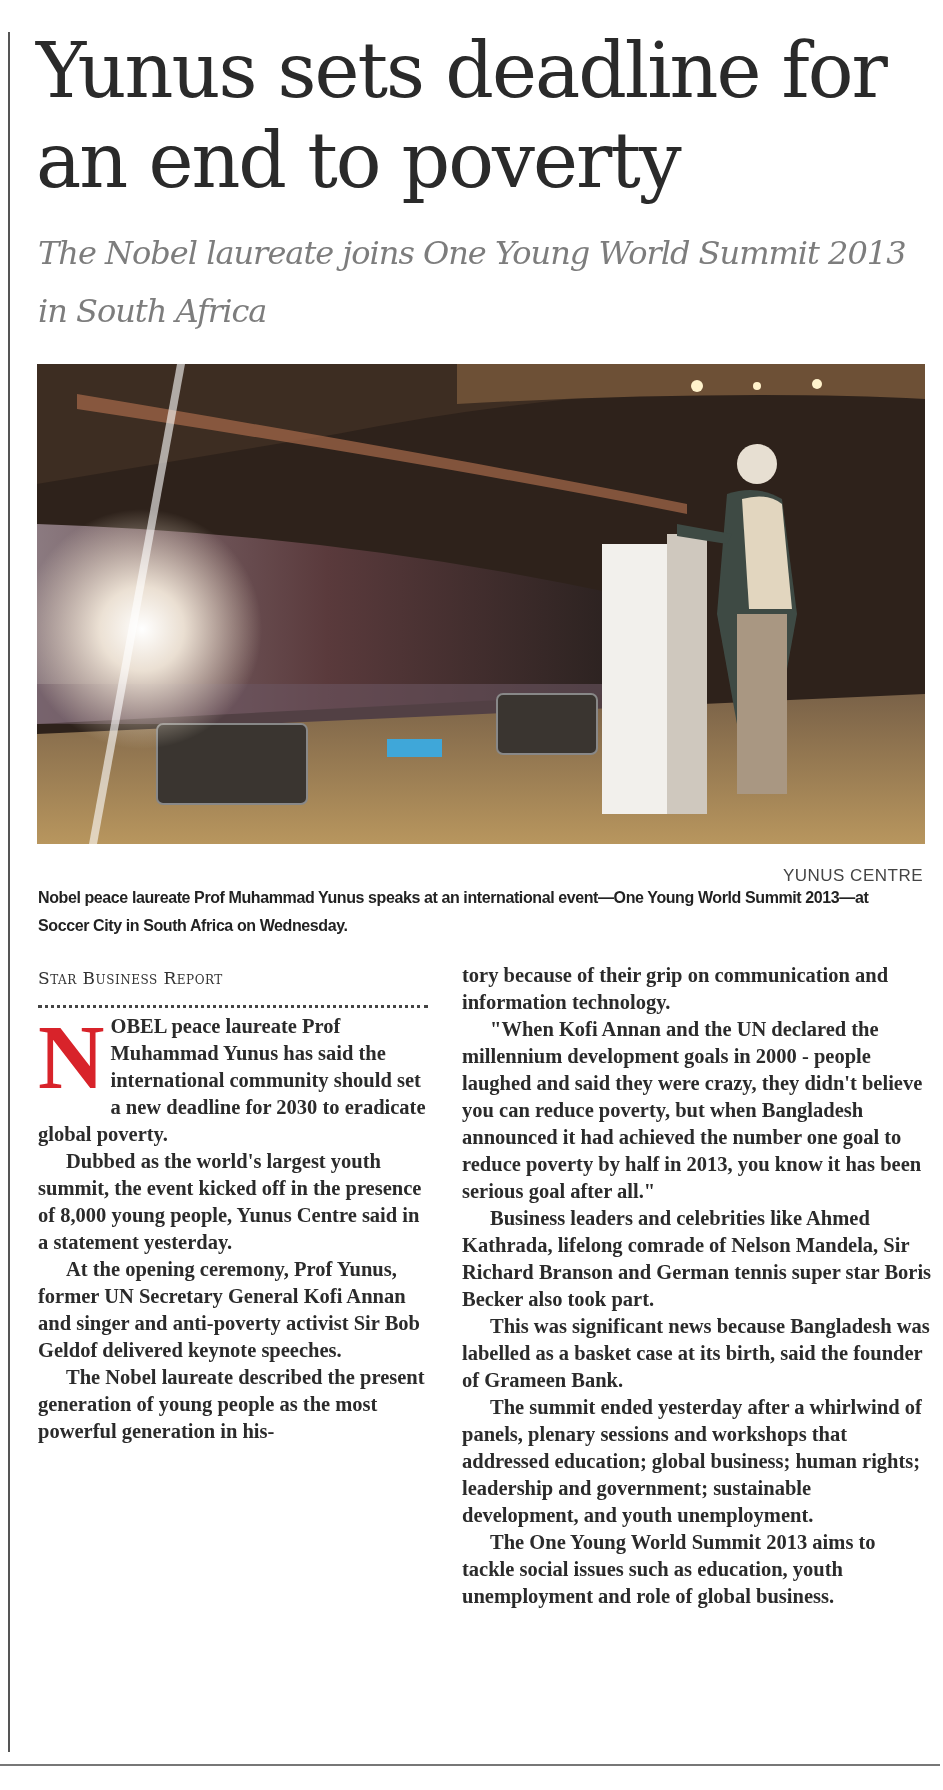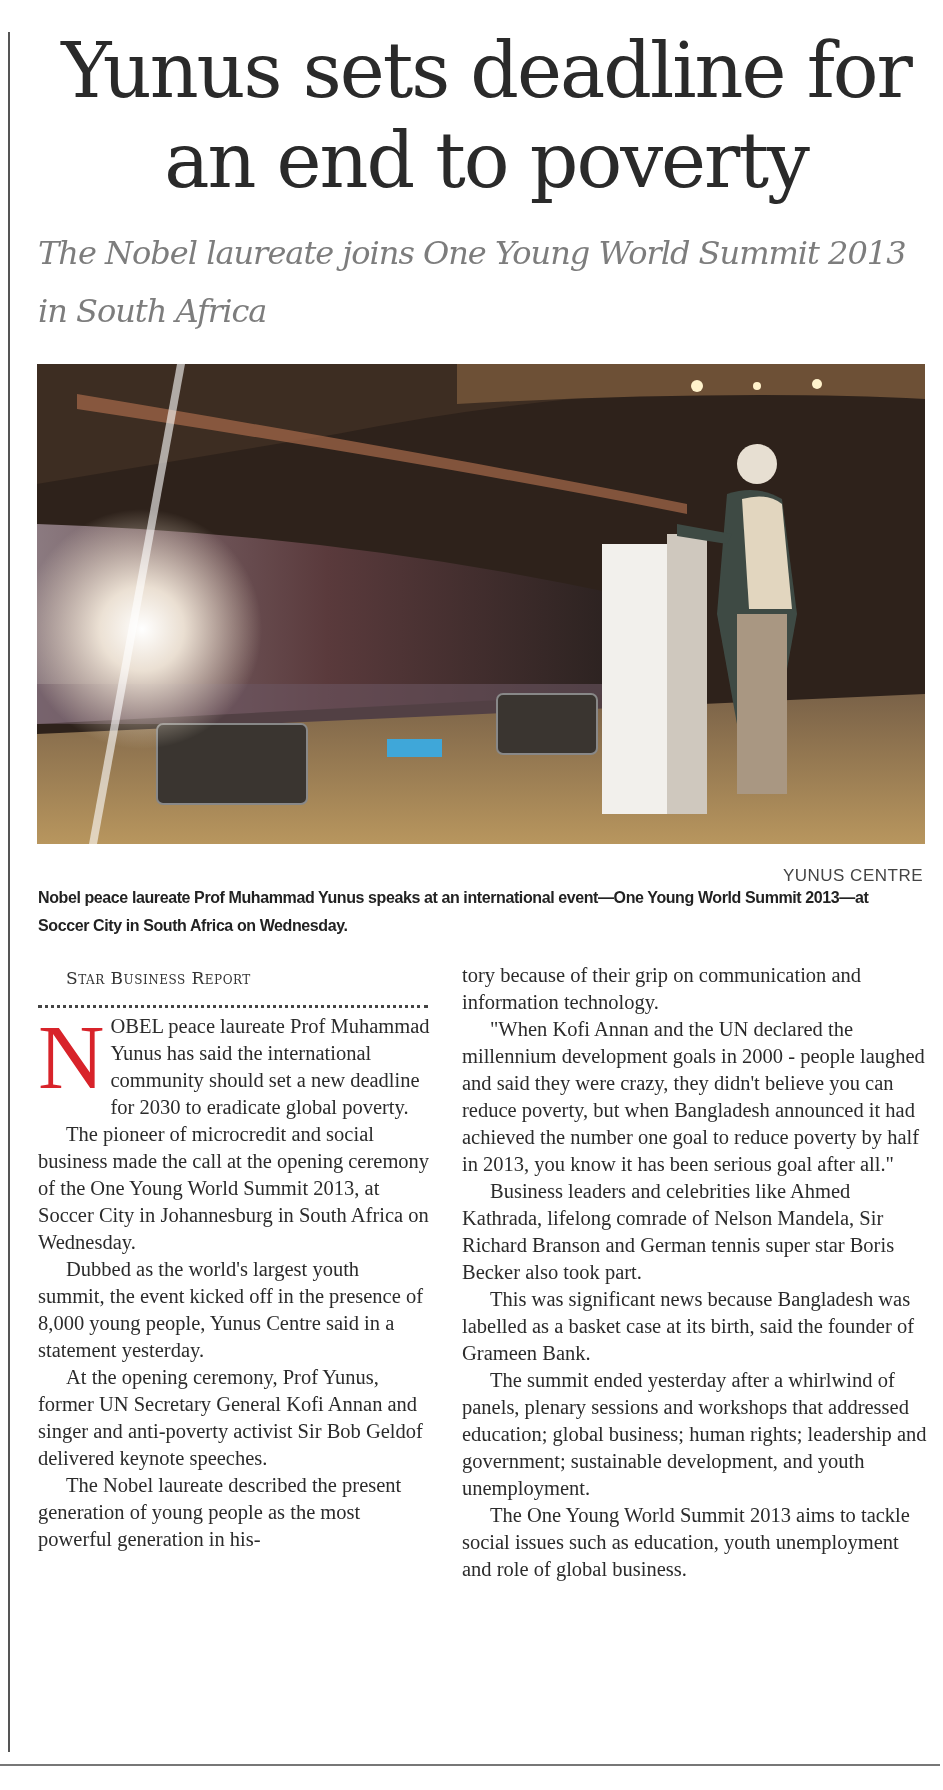--- a/index.html
+++ b/index.html
@@ -2,21 +2,21 @@
 <html><head>
 <meta charset="utf-8">
 <style>
   html, body { margin: 0; padding: 0; background: #ffffff; }
   body { width: 943px; height: 1790px; position: relative; overflow: hidden; color: #222; }
   .left-rule { position: absolute; left: 8px; top: 32px; width: 2px; height: 1720px; background: #555; }
   .bottom-rule { position: absolute; left: 0; top: 1764px; width: 940px; height: 2px; background: #777; }
   .headline {
     position: absolute; left: 36px; top: 26px; width: 900px; margin: 0;
     font-family: "DejaVu Serif", serif; font-weight: normal;
-    font-size: 76px; line-height: 90px; letter-spacing: -2px; color: #2a2a2a; text-align: center;
+    font-size: 76px; line-height: 90px; letter-spacing: -2px; color: #2a2a2a;
   }
   .subhead {
     position: absolute; left: 38px; top: 224px; width: 900px; margin: 0;
     font-family: "DejaVu Serif", serif; font-style: italic; font-weight: normal;
     font-size: 32px; line-height: 58px; letter-spacing: -1px; color: #7d7d7d;
   }
   .photo {
     position: absolute; left: 37px; top: 364px; width: 888px; height: 480px;
     overflow: hidden; background: #2a1f17;
   }
@@ -26,31 +26,31 @@
     font-size: 17px; letter-spacing: 0.5px; color: #444;
   }
   .caption {
     position: absolute; left: 38px; top: 884px; width: 880px; margin: 0;
     font-family: "Liberation Sans", sans-serif; font-weight: bold;
     font-size: 16px; line-height: 28px; letter-spacing: -0.4px; color: #222;
   }
   .byline {
     position: absolute; left: 38px; top: 968px;
     font-family: "DejaVu Serif", serif; font-size: 17px; color: #333;
-    font-variant: small-caps; letter-spacing: 0.5px; margin-left: 28px;
+    font-variant: small-caps; letter-spacing: 0.5px;
   }
   .dotted-rule {
     position: absolute; left: 38px; top: 1005px; width: 390px; height: 0;
     border-top: 3px dotted #444;
   }
   .col {
     position: absolute; font-family: "Liberation Serif", serif;
     font-size: 20.5px; line-height: 27px; color: #2b2b2b;
   }
-  .col p { margin: 0; text-indent: 28px; }
+  .col p { margin: 0; text-indent: 28px; font-weight: bold; }
   .col p.first { text-indent: 0; }
   .col-1 { left: 38px; top: 1013px; width: 392px; }
   .col-2 { left: 462px; top: 962px; width: 470px; }
   .drop-cap {
     float: left; font-family: "Liberation Serif", serif; color: #d8232a;
     font-size: 92px; line-height: 72px; margin: 8px 6px 0 0; height: 76px;
   }
 </style>
 </head>
 <body>
@@ -106,21 +106,20 @@
 <div class="photo-credit">YUNUS CENTRE</div>
 <p class="caption">Nobel peace laureate Prof Muhammad Yunus speaks at an international event—One Young World Summit 2013—at Soccer City in South Africa on Wednesday.</p>
 
 <div class="byline">Star Business Report</div>
 <div class="dotted-rule"></div>
 
 <div class="col col-1">
   <p class="first">
     <span class="drop-cap" style="color: rgb(216, 35, 42);">N</span><span>OBEL peace laureate Prof Muhammad Yunus has said the international community should set a new deadline for 2030 to eradicate global poverty.</span>
   </p>
-  <p>The pioneer of microcredit and social business made the call at the opening ceremony of the One Young World Summit 2013, at Soccer City in Johannesburg in South Africa on Wednesday.</p>
   <p>Dubbed as the world's largest youth summit, the event kicked off in the presence of 8,000 young people, Yunus Centre said in a statement yesterday.</p>
   <p>At the opening ceremony, Prof Yunus, former UN Secretary General Kofi Annan and singer and anti-poverty activist Sir Bob Geldof delivered keynote speeches.</p>
   <p>The Nobel laureate described the present generation of young people as the most powerful generation in his-</p>
 </div>
 
 <div class="col col-2">
   <p class="first">tory because of their grip on communication and information technology.</p>
   <p>"When Kofi Annan and the UN declared the millennium development goals in 2000 - people laughed and said they were crazy, they didn't believe you can reduce poverty, but when Bangladesh announced it had achieved the number one goal to reduce poverty by half in 2013, you know it has been serious goal after all."</p>
   <p>Business leaders and celebrities like Ahmed Kathrada, lifelong comrade of Nelson Mandela, Sir Richard Branson and German tennis super star Boris Becker also took part.</p>
   <p>This was significant news because Bangladesh was labelled as a basket case at its birth, said the founder of Grameen Bank.</p>

